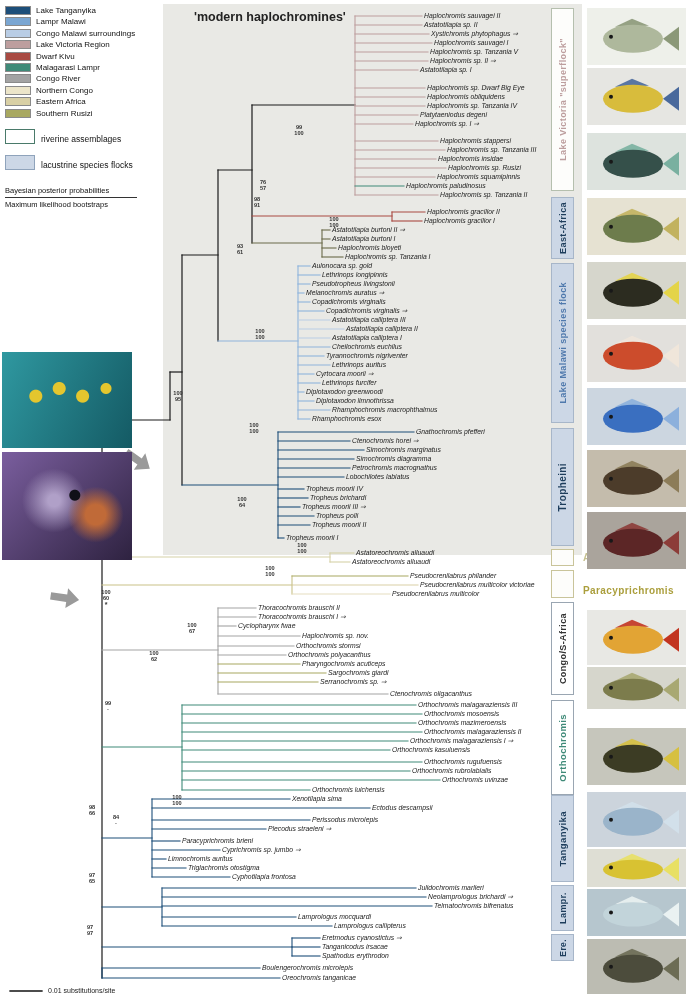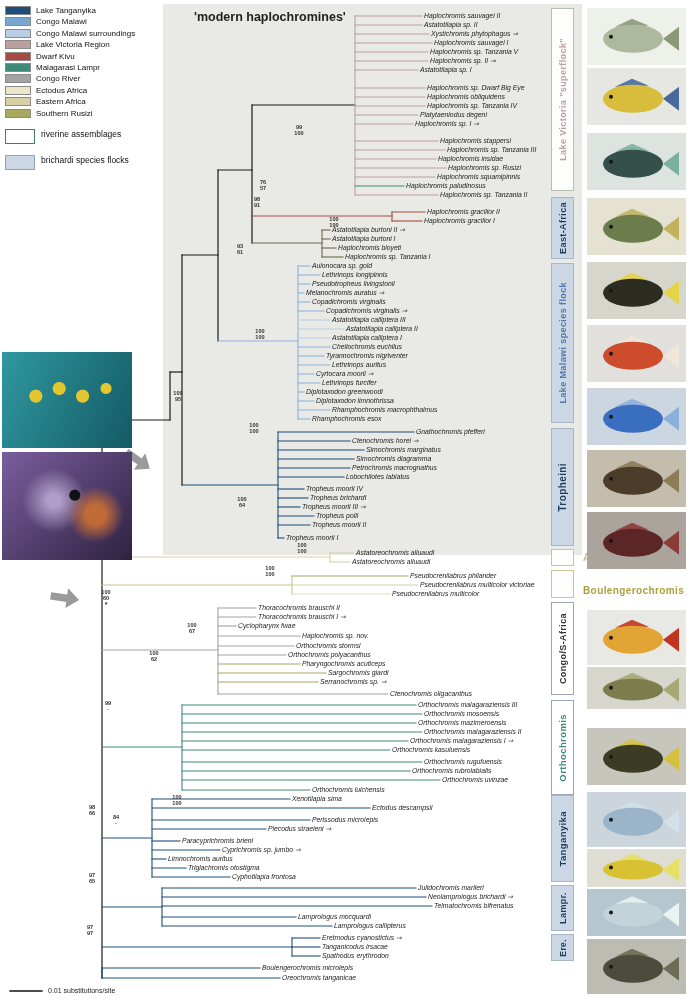--- a/index.html
+++ b/index.html
@@ -7,21 +7,21 @@
   body{font-family:"Liberation Sans",sans-serif}
   #stage{position:relative;width:689px;height:1000px;background:#ffffff;overflow:hidden}
   .panel{position:absolute;left:163px;top:4px;width:419px;height:551px;background:#e9e9e5}
   #tree-svg{position:absolute;left:0;top:0;width:689px;height:1000px}
   .layer{position:absolute;left:0;top:0;width:689px;height:1000px}
   .fig-title{position:absolute;left:194px;top:10px;font-size:12.5px;font-weight:bold;color:#222}
   #legend{position:absolute;left:5px;top:6px;width:156px}
   .lrow{display:flex;align-items:center;margin-bottom:2.4px}
   .lsw{width:26px;height:9px;border:0.5px solid #8a8a8a;margin-right:5px;flex:0 0 auto}
   .llb{font-size:8px;color:#111;white-space:nowrap}
-  .arow{display:flex;align-items:flex-start;margin-top:11px}
+  .arow{display:flex;align-items:flex-end;margin-top:11px}
   .abox{width:30px;height:15px;margin-right:6px;flex:0 0 auto}
   .alb{font-size:8.5px;color:#111;white-space:nowrap}
   .support-note{margin-top:16px;width:132px}
   .sn-top{font-size:7.5px;color:#111;border-bottom:1px solid #333;padding-bottom:2px}
   .sn-bottom{font-size:7.5px;color:#111;padding-top:2px}
   .taxon{position:absolute;font-size:6.8px;font-style:italic;color:#1a1a1a;
          white-space:nowrap;line-height:1;transform:translateY(-50%)}
   .support{position:absolute;font-size:5.6px;font-weight:bold;color:#333;text-align:center;
            line-height:1.08;transform:translate(-50%,-50%)}
   .cbar{position:absolute;display:flex;align-items:center;justify-content:center;overflow:hidden}
@@ -183,21 +183,21 @@
   <div class="fig-title">'modern haplochromines'</div>
 
   <div id="legend">
     <div id="legend-regions">
         <div class="lrow">
           <div class="lsw" style="background: rgb(29, 78, 121);"></div>
           <div class="llb">Lake Tanganyika</div>
         </div>
         <div class="lrow">
           <div class="lsw" style="background: rgb(122, 166, 210);"></div>
-          <div class="llb">Congo Malawi</div>
+          <div class="llb">Lampr Malawi</div>
         </div>
         <div class="lrow">
           <div class="lsw" style="background: rgb(185, 205, 229);"></div>
           <div class="llb">Congo Malawi surroundings</div>
         </div>
         <div class="lrow">
           <div class="lsw" style="background: rgb(189, 158, 158);"></div>
           <div class="llb">Lake Victoria Region</div>
         </div>
         <div class="lrow">
@@ -207,41 +207,45 @@
         <div class="lrow">
           <div class="lsw" style="background: rgb(63, 138, 120);"></div>
           <div class="llb">Malagarasi Lampr</div>
         </div>
         <div class="lrow">
           <div class="lsw" style="background: rgb(163, 163, 163);"></div>
           <div class="llb">Congo River</div>
         </div>
         <div class="lrow">
           <div class="lsw" style="background: rgb(236, 229, 201);"></div>
-          <div class="llb">Ectodus Africa</div>
+          <div class="llb">Northern Congo</div>
         </div>
         <div class="lrow">
           <div class="lsw" style="background: rgb(217, 208, 165);"></div>
           <div class="llb">Eastern Africa</div>
         </div>
         <div class="lrow">
           <div class="lsw" style="background: rgb(168, 168, 96);"></div>
           <div class="llb">Southern Rusizi</div>
         </div>
       </div>
     <div id="assemblages">
         <div class="arow">
           <div class="abox" style="background: rgb(255, 255, 255); border: 1px solid rgb(74, 122, 106);"></div>
           <div class="alb">riverine assemblages</div>
         </div>
         <div class="arow">
           <div class="abox" style="background: rgb(204, 215, 230); border: 1px solid rgb(143, 163, 187);"></div>
-          <div class="alb">brichardi species flocks</div>
-        </div>
-      </div>
+          <div class="alb">lacustrine species flocks</div>
+        </div>
+      </div>
+    <div class="support-note">
+      <div class="sn-top">Bayesian posterior probabilities</div>
+      <div class="sn-bottom">Maximum likelihood bootstraps</div>
+    </div>
   </div>
 
   <div id="taxa-layer" class="layer">
       <div class="taxon" style="left: 424px; top: 16px;">Haplochromis sauvagei II</div>
       <div class="taxon" style="left: 424px; top: 25px;">Astatotilapia sp. II</div>
       <div class="taxon" style="left: 431px; top: 34px;">Xystichromis phytophagus ⇒</div>
       <div class="taxon" style="left: 434px; top: 43px;">Haplochromis sauvagei I</div>
       <div class="taxon" style="left: 430px; top: 52px;">Haplochromis sp. Tanzania V</div>
       <div class="taxon" style="left: 430px; top: 61px;">Haplochromis sp. II ⇒</div>
       <div class="taxon" style="left: 420px; top: 70px;">Astatotilapia sp. I</div>
@@ -433,21 +437,21 @@
       </div>
       <div class="cbar v" style="left: 551px; top: 428px; width: 23px; height: 118px; background: rgb(204, 215, 230); border: 1px solid rgb(167, 182, 201);">
         <span style="color: rgb(29, 61, 92); font-size: 10px;">Tropheini</span>
       </div>
       <div class="cbar v" style="left: 551px; top: 549px; width: 23px; height: 17px; background: rgb(253, 253, 251); border: 1px solid rgb(201, 196, 154);"></div>
       <div class="cbar v" style="left: 551px; top: 570px; width: 23px; height: 28px; background: rgb(253, 253, 251); border: 1px solid rgb(201, 196, 154);"></div>
       <div class="cbar hz" style="left: 583px; top: 551px; width: 104px; height: 13px;">
         <span style="color: rgb(198, 193, 145); font-size: 10px;">Astatoreochromis</span>
       </div>
       <div class="cbar hz" style="left: 583px; top: 584px; width: 106px; height: 13px;">
-        <span style="color: rgb(171, 159, 61); font-size: 10px;">Boulengerochromis</span>
+        <span style="color: rgb(171, 159, 61); font-size: 10px;">Paracyprichromis</span>
       </div>
       <div class="cbar v" style="left: 551px; top: 602px; width: 23px; height: 93px; background: rgb(255, 255, 255); border: 1px solid rgb(154, 166, 178);">
         <span style="color: rgb(51, 51, 51); font-size: 9px;">Congo/S-Africa</span>
       </div>
       <div class="cbar v" style="left: 551px; top: 700px; width: 23px; height: 95px; background: rgb(255, 255, 255); border: 1px solid rgb(154, 166, 178);">
         <span style="color: rgb(63, 138, 120); font-size: 9.5px;">Orthochromis</span>
       </div>
       <div class="cbar v" style="left: 551px; top: 795px; width: 23px; height: 87px; background: rgb(204, 215, 230); border: 1px solid rgb(167, 182, 201);">
         <span style="color: rgb(29, 61, 92); font-size: 9.5px;">Tanganyika</span>
       </div>

